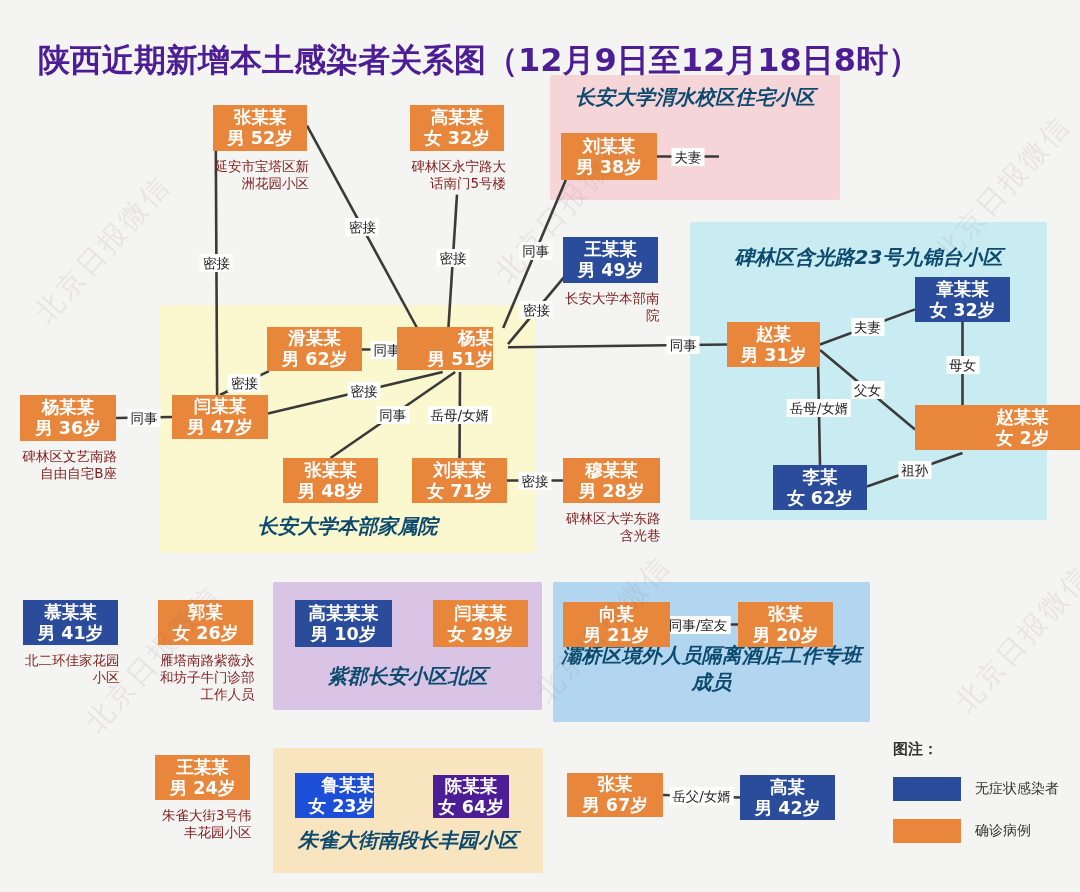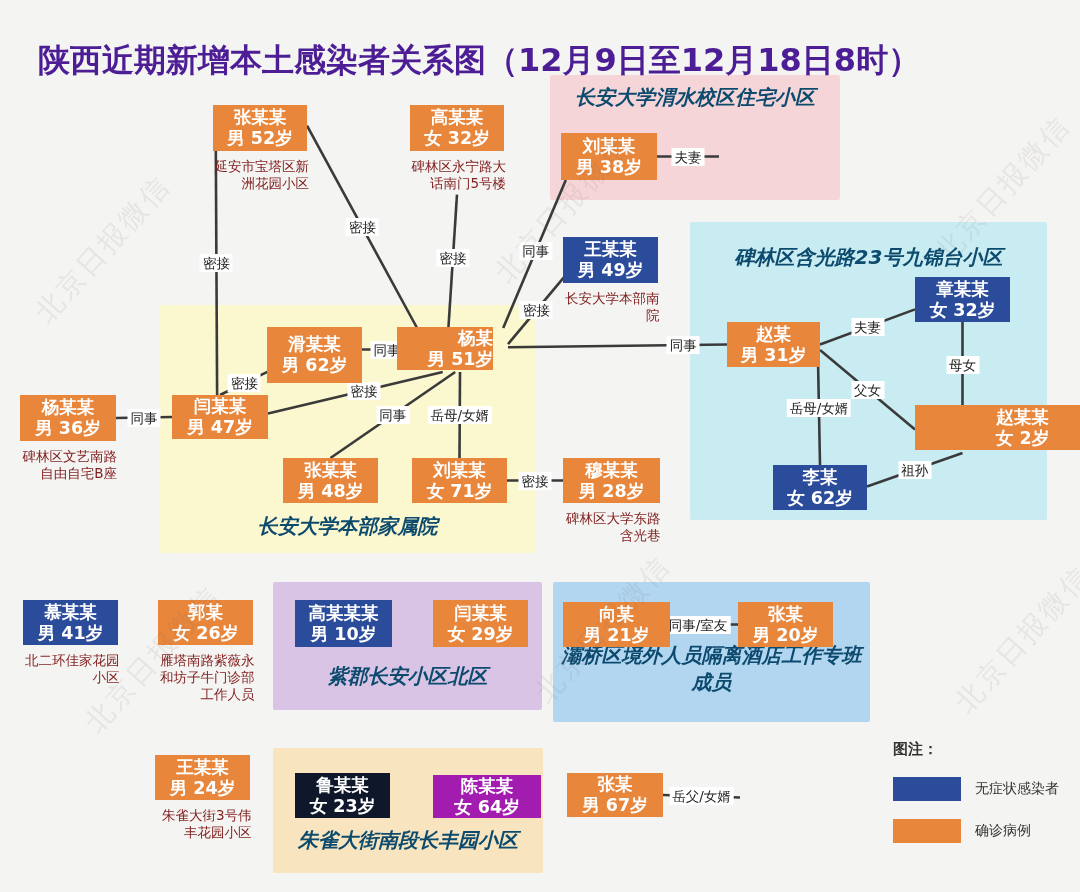--- a/index.html
+++ b/index.html
@@ -163,21 +163,21 @@
       <span>女 32岁</span>
     </div>
     <div class="node" style="left: 915px; top: 405px; width: 119px; height: 45px; background: rgb(232, 134, 59); padding-left: 48px;">
       <span>赵某某</span>
       <span>女 2岁</span>
     </div>
     <div class="node" style="left: 773px; top: 465px; width: 94px; height: 45px; background: rgb(42, 76, 155);">
       <span>李某</span>
       <span>女 62岁</span>
     </div>
-    <div class="node" style="left: 267px; top: 327px; width: 95px; height: 56px; background: rgb(232, 134, 59);">
+    <div class="node" style="left: 267px; top: 327px; width: 95px; height: 44px; background: rgb(232, 134, 59);">
       <span>滑某某</span>
       <span>男 62岁</span>
     </div>
     <div class="node" style="left: 397px; top: 327px; width: 96px; height: 43px; background: rgb(232, 134, 59); text-align: right;">
       <span>杨某</span>
       <span>男 51岁</span>
     </div>
     <div class="node" style="left: 172px; top: 395px; width: 96px; height: 44px; background: rgb(232, 134, 59);">
       <span>闫某某</span>
       <span>男 47岁</span>
@@ -224,25 +224,29 @@
     </div>
     <div class="node" style="left: 738px; top: 602px; width: 95px; height: 45px; background: rgb(232, 134, 59);">
       <span>张某</span>
       <span>男 20岁</span>
     </div>
     <div class="node" style="left: 155px; top: 755px; width: 95px; height: 45px; background: rgb(232, 134, 59);">
       <span>王某某</span>
       <span>男 24岁</span>
     </div>
     <div class="caption" style="left: 153.5px; top: 807px;">朱雀大街3号伟丰花园小区</div>
-    <div class="node" style="left: 295px; top: 773px; width: 95px; height: 45px; background: #0f172a;">
+    <div class="node" style="left: 295px; top: 773px; width: 79px; height: 45px; background: #1d4ed8; text-align: right;">
       <span>鲁某某</span>
       <span>女 23岁</span>
     </div>
-    <div class="node" style="left: 433px; top: 775px; width: 108px; height: 43px; background: #a21caf; justify-content: flex-end;">
+    <div class="node" style="left: 433px; top: 775px; width: 76px; height: 43px; background: #4c1d95; justify-content: flex-end;">
       <span>陈某某</span>
       <span>女 64岁</span>
     </div>
     <div class="node" style="left: 567px; top: 773px; width: 96px; height: 44px; background: rgb(232, 134, 59);">
       <span>张某</span>
       <span>男 67岁</span>
     </div>
+    <div class="node" style="left: 740px; top: 775px; width: 95px; height: 45px; background: rgb(42, 76, 155);">
+      <span>高某</span>
+      <span>男 42岁</span>
+    </div>
   </div>
 
 </body></html>

